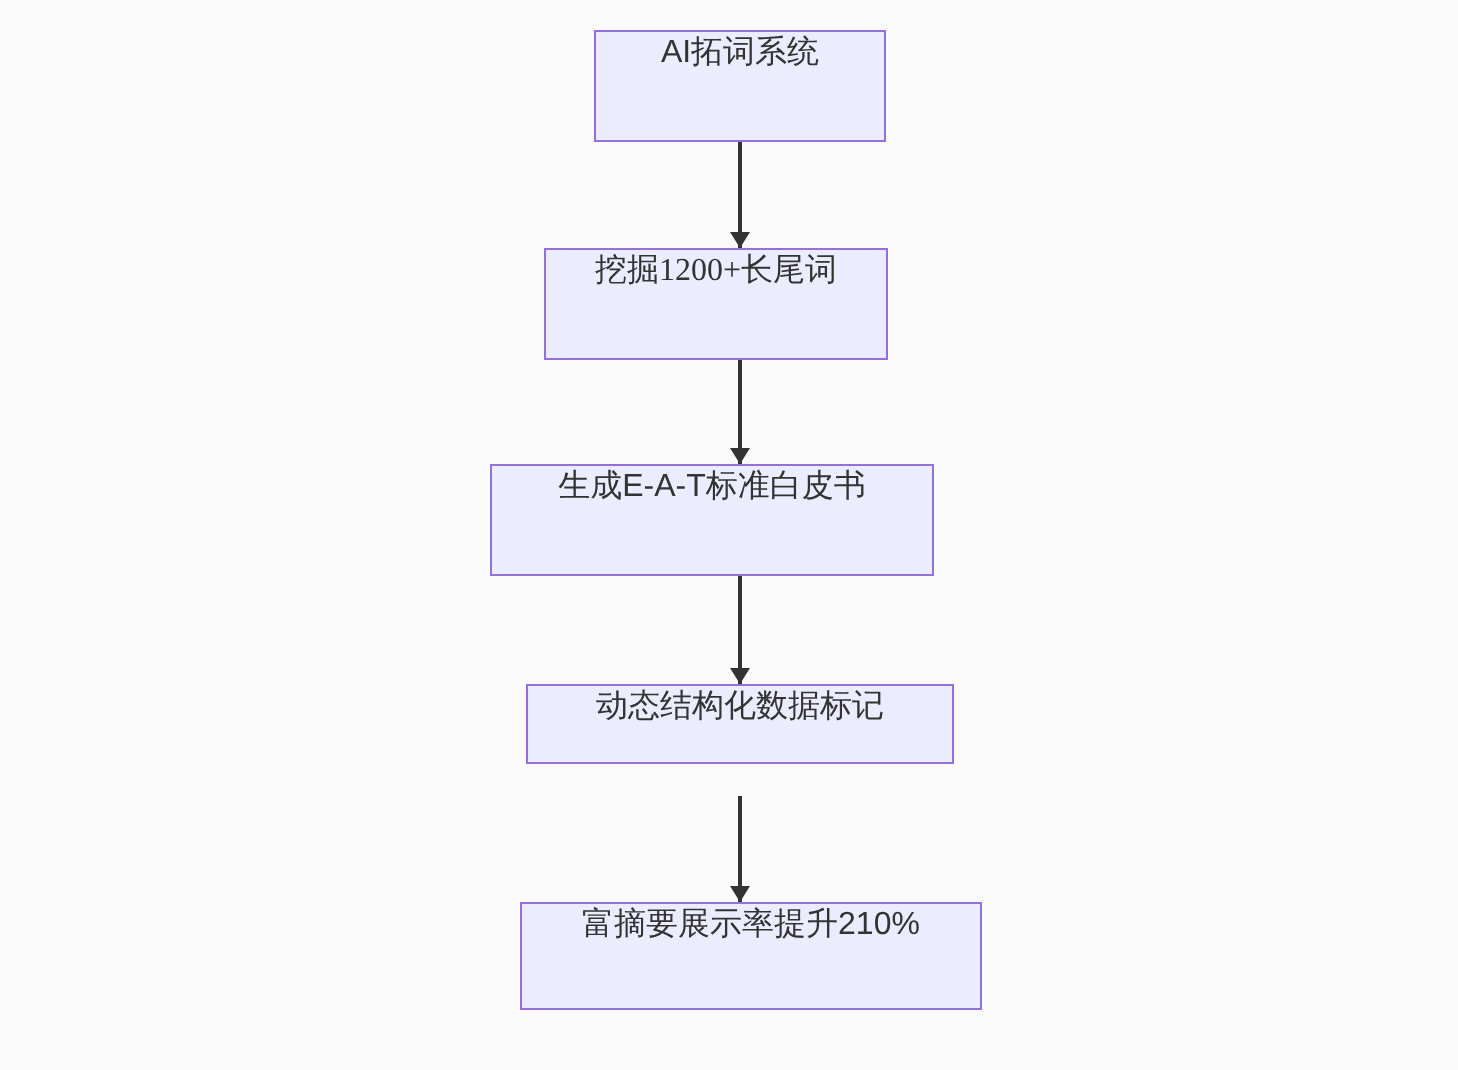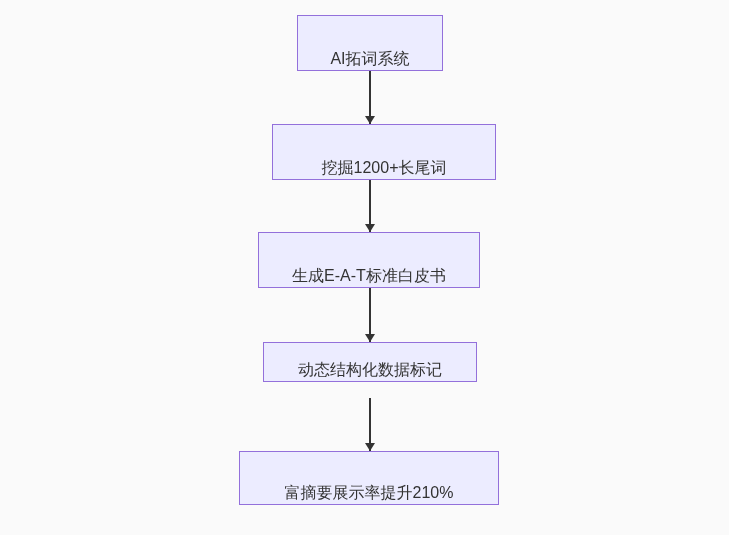--- a/index.html
+++ b/index.html
@@ -17,30 +17,30 @@
     overflow: hidden;
   }
   .node {
     position: absolute;
     box-sizing: border-box;
     background: #ECECFF;
     border: 1px solid #9370DB;
     color: #333333;
     font-size: 16px;
     display: flex;
-    align-items: flex-end;
+    align-items: flex-start;
     justify-content: center;
     text-align: center;
     white-space: nowrap;
   }
   .node-1 { left: 297px; top: 15px;  width: 146px; height: 56px; }
-  .node-2 { left: 272px; top: 124px; width: 224px; height: 56px; }
-  .node-3 { left: 258px; top: 232px; width: 222px; height: 56px; }
+  .node-2 { left: 272px; top: 124px; width: 172px; height: 56px; font-family: Liberation Serif, serif; }
+  .node-3 { left: 245px; top: 232px; width: 222px; height: 56px; }
   .node-4 { left: 263px; top: 342px; width: 214px; height: 40px; }
-  .node-5 { left: 239px; top: 451px; width: 260px; height: 54px; }
+  .node-5 { left: 260px; top: 451px; width: 231px; height: 54px; }
 
   .edge {
     position: absolute;
     left: 369px;
     width: 2px;
     background: #333333;
   }
   .edge-1 { top: 71px;  height: 53px; }
   .edge-2 { top: 180px; height: 52px; }
   .edge-3 { top: 288px; height: 54px; }

